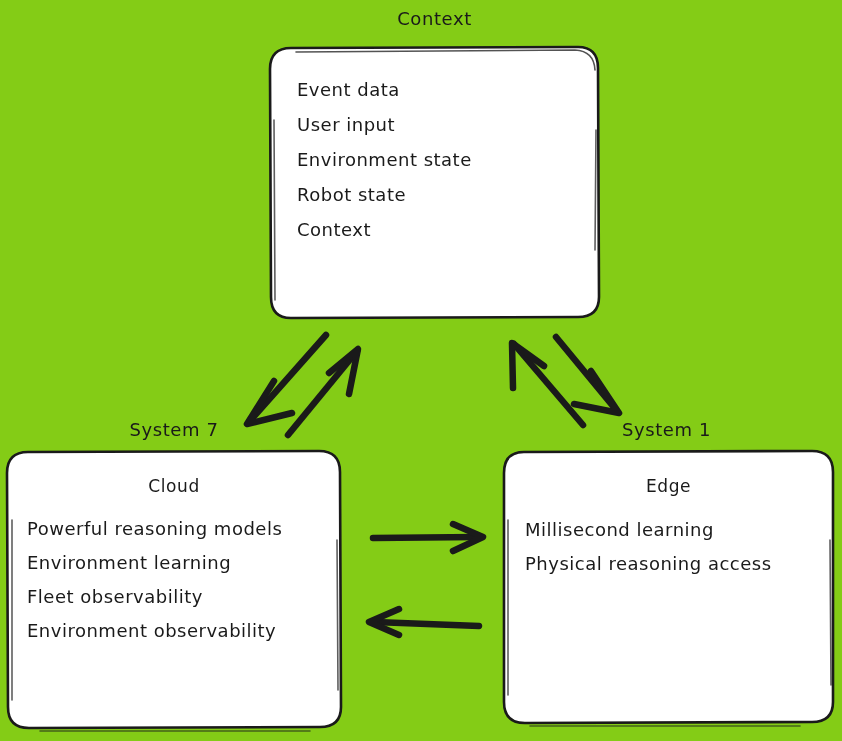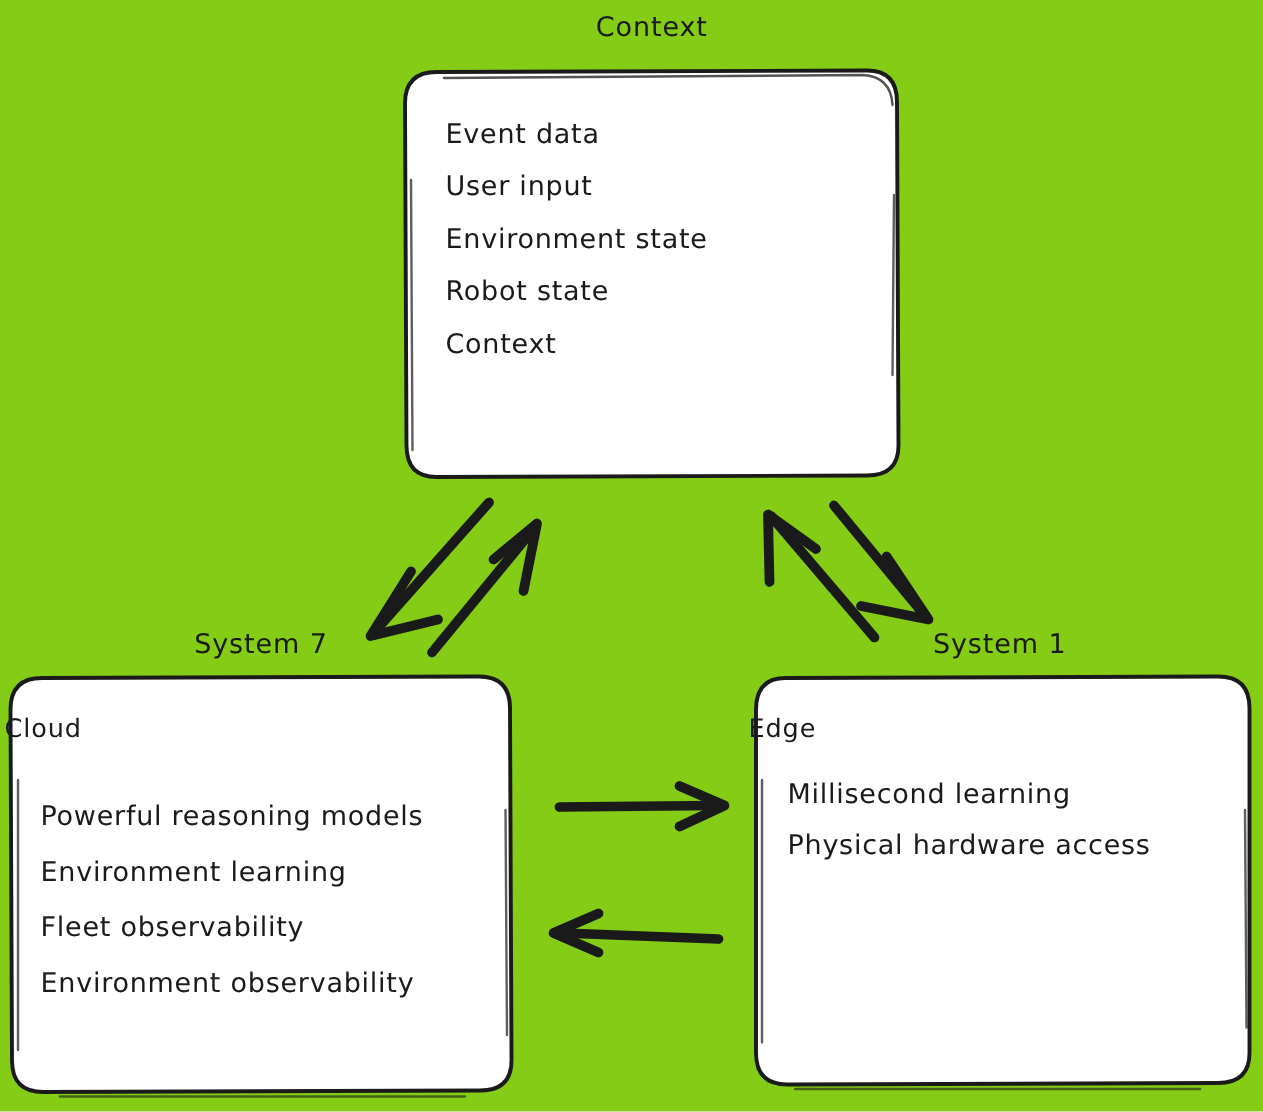--- a/index.html
+++ b/index.html
@@ -33,21 +33,21 @@
     white-space: nowrap;
     text-align: center;
   }
   .box {
     position: absolute;
   }
   .box-title {
     position: absolute;
     left: 0;
     right: 0;
-    text-align: left;
+    text-align: center;
     font-size: 17px;
     letter-spacing: 0.6px;
     color: #1a1a1a;
     white-space: nowrap;
   }
   .item-list {
     position: absolute;
     list-style: none;
     margin: 0;
     padding: 0;
@@ -63,21 +63,21 @@
   #context-label      { left: 271px; top: 8px;  width: 327px; }
   #context-box        { left: 266px; top: 43px; width: 337px; height: 279px; }
   #context-items      { left: 31px;  top: 36px; }
   #context-items li   { margin-bottom: 14px; }
 
   
   #system2-label      { left: 8px;   top: 419px; width: 332px; }
   #cloud-box          { left: 3px;   top: 447px; width: 342px; height: 285px; }
   #cloud-title        { top: 29px; }
   #cloud-items        { left: 24px;  top: 71px; }
-  #cloud-items li     { margin-bottom: 13px; margin-top: 16px; }
+  #cloud-items li     { margin-bottom: 13px; }
 
   
   #system1-label      { left: 499px; top: 419px; width: 335px; }
   #edge-box           { left: 499px; top: 447px; width: 339px; height: 280px; }
   #edge-title         { top: 29px; }
   #edge-items         { left: 26px;  top: 72px; }
   #edge-items li      { margin-bottom: 13px; }
 </style>
 </head>
 <body>
@@ -209,17 +209,17 @@
       <li>Environment observability</li>
     </ul>
   </div>
 
   <div class="node-label" id="system1-label">System 1</div>
 
   <div class="box" id="edge-box">
     <div class="box-title" id="edge-title">Edge</div>
     <ul class="item-list" id="edge-items">
       <li>Millisecond learning</li>
-      <li>Physical hardware access</li>
+      <li>Physical reasoning access</li>
     </ul>
   </div>
 
 </div>
 
 </body></html>

